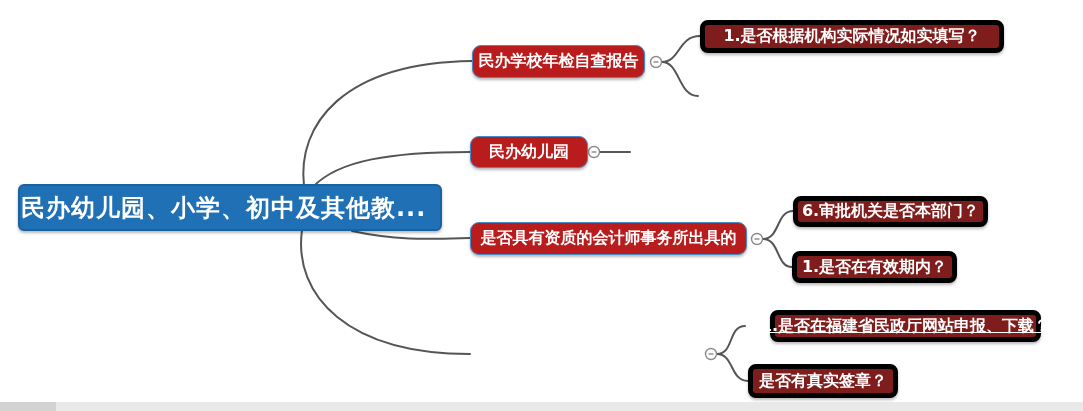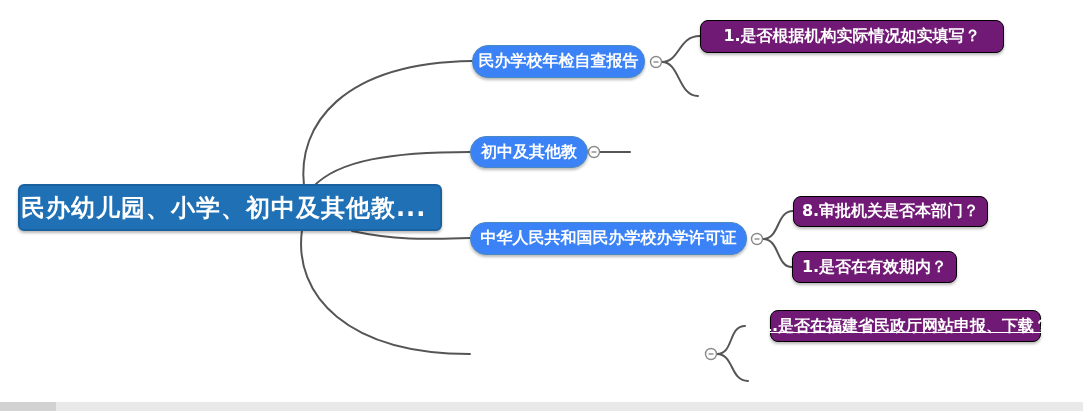--- a/index.html
+++ b/index.html
@@ -24,28 +24,28 @@
   .root{
     background:#1f70b5;
     border:2px solid #19619f;
     border-radius:6px;
     font-size:24px;
     justify-content:flex-start;
     padding:0 1px;
     letter-spacing:1px;
   }
   .branch{
-    background:#3b82f6;
+    background:#b91c1c;
     border:1px solid #4a8ac4;
-    border-radius:16px;
+    border-radius:9px;
     font-size:16px;
   }
   .leaf{
-    background:#701a75;
-    border:1px solid #000000;
+    background:#7f1d1d;
+    border:5px solid #000000;
     border-radius:8px;
     font-size:16px;
   }
   .scroll-track{
     position:absolute;left:0;top:402px;width:1083px;height:9px;
     background:#e9e9e9;z-index:3;
   }
   .scroll-thumb{
     position:absolute;left:0;top:0;width:56px;height:9px;
     background:#d2d2d2;
@@ -90,25 +90,26 @@
     </g>
     <g>
       <circle cx="711" cy="354" r="5.5" fill="#ffffff" stroke="#8a8a8a" stroke-width="1.4"></circle>
       <line x1="708.5" y1="354" x2="713.5" y2="354" stroke="#8a8a8a" stroke-width="1.4"></line>
     </g>
   </svg>
 
   <div class="node root" style="left:18px;top:184px;width:424px;height:47px;">民办幼儿园、小学、初中及其他教...</div>
 
   <div class="node branch" style="left:472px;top:45px;width:173px;height:33px;">民办学校年检自查报告</div>
-  <div class="node branch" style="left:470px;top:136px;width:118px;height:32px;">初中及其他教</div>
-  <div class="node branch" style="left:470px;top:222px;width:277px;height:33px;">中华人民共和国民办学校办学许可证</div>
+  <div class="node branch" style="left:470px;top:136px;width:118px;height:32px;">民办幼儿园</div>
+  <div class="node branch" style="left:470px;top:222px;width:277px;height:33px;">是否具有资质的会计师事务所出具的</div>
 
   <div class="node leaf" style="left:700px;top:20px;width:304px;height:33px;">1.是否根据机构实际情况如实填写？</div>
-  <div class="node leaf" style="left:793px;top:196px;width:195px;height:31px;">8.审批机关是否本部门？</div>
+  <div class="node leaf" style="left:793px;top:196px;width:195px;height:31px;">6.审批机关是否本部门？</div>
   <div class="node leaf" style="left:792px;top:251px;width:165px;height:32px;">1.是否在有效期内？</div>
   <div class="node leaf" style="left:770px;top:310px;width:271px;height:32px;text-decoration:underline;">1.是否在福建省民政厅网站申报、下载？</div>
+  <div class="node leaf" style="left:748px;top:364px;width:150px;height:34px;">是否有真实签章？</div>
 
   <div class="scroll-track">
     <div class="scroll-thumb"></div>
   </div>
 
 </div>
 
 </body></html>

